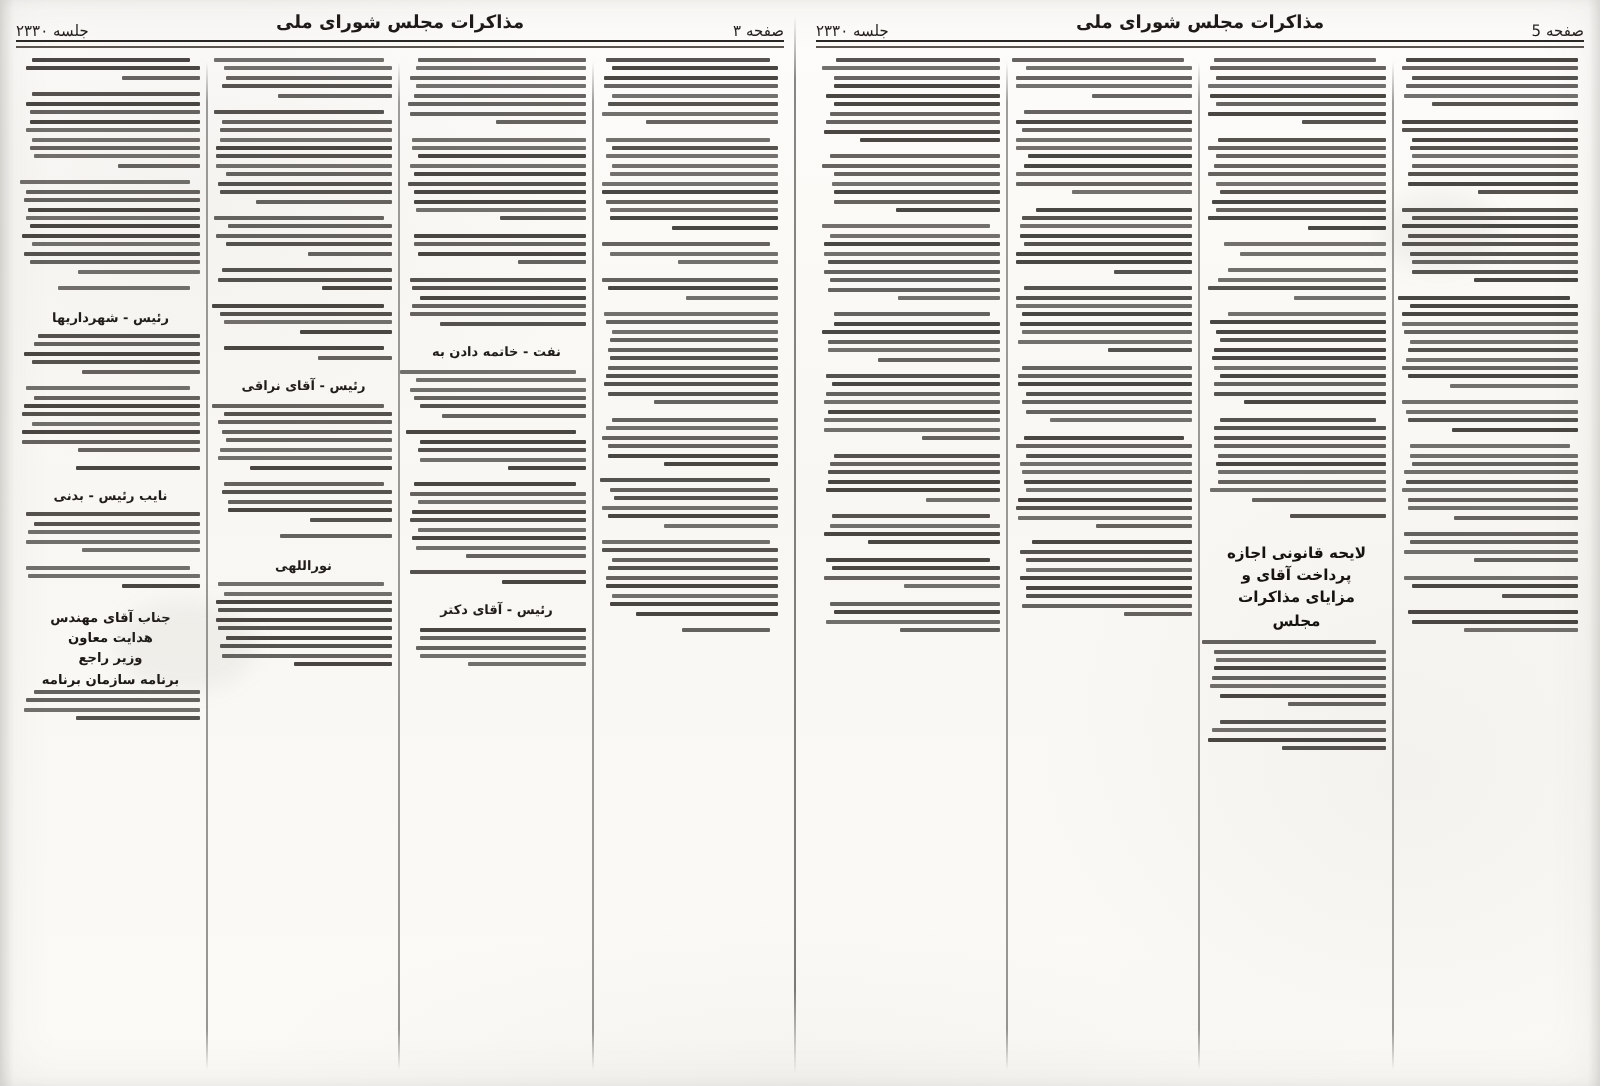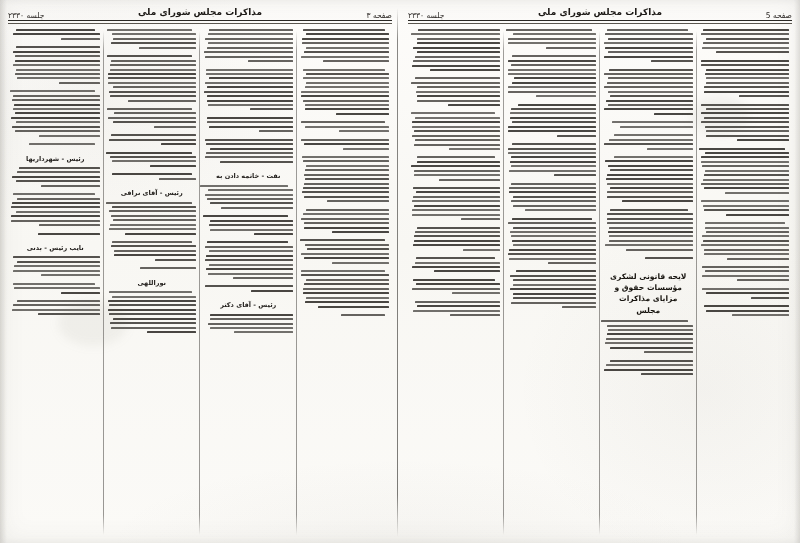--- a/index.html
+++ b/index.html
@@ -313,22 +313,22 @@
             <div class="ln v3 i2" style="width: 95.8%; margin-right: 0px;"></div>
             <div class="ln v2 i3" style="width: 94.6%; margin-right: 0px;"></div>
             <div class="ln v3 i1" style="width: 94.1%; margin-right: 0px;"></div>
             <div class="ln v2 i3" style="width: 98.7%; margin-right: 0px;"></div>
             <div class="ln v2 i1" style="width: 75.6%; margin-right: 0px;"></div>
           </div>
           <div class="para">
             <div class="ln" style="width: 54%; margin-right: 0px;"></div>
           </div>
           <div class="headline">
-            <span class="hl-line">لایحه قانونی لشکری</span>
-            <span class="hl-line">مؤسسات حقوق و</span>
+            <span class="hl-line">لایحه قانونی اجازه</span>
+            <span class="hl-line">پرداخت آقای و</span>
             <span class="hl-line">مزایای مذاکرات</span>
             <span class="hl-line">مجلس</span>
           </div>
           <div class="para">
             <div class="ln v2 i1" style="width: 98.8%; margin-right: 5%;"></div>
             <div class="ln  i1" style="width: 96.3%; margin-right: 0px;"></div>
             <div class="ln v2 i3" style="width: 95.1%; margin-right: 0px;"></div>
             <div class="ln v2 i2" style="width: 96.6%; margin-right: 0px;"></div>
             <div class="ln v2 i1" style="width: 97.3%; margin-right: 0px;"></div>
             <div class="ln v2 i3" style="width: 98.4%; margin-right: 0px;"></div>
@@ -801,20 +801,26 @@
             <div class="ln" style="width: 93.7%; margin-right: 0px;"></div>
             <div class="ln v3 i3" style="width: 97.1%; margin-right: 0px;"></div>
             <div class="ln v3 i3" style="width: 98%; margin-right: 0px;"></div>
             <div class="ln v3 i3" style="width: 66.5%; margin-right: 0px;"></div>
           </div>
           <div class="para">
             <div class="ln  i3" style="width: 92.3%; margin-right: 5%;"></div>
             <div class="ln v2 i3" style="width: 96.2%; margin-right: 0px;"></div>
             <div class="ln  i2" style="width: 43.3%; margin-right: 0px;"></div>
           </div>
+          <div class="signature">
+            <div>جناب آقای مهندس</div>
+            <div>هدایت معاون</div>
+            <div>وزیر راجع</div>
+            <div>برنامه سازمان برنامه</div>
+          </div>
           <div class="para">
             <div class="ln v3 i1" style="width: 93.3%; margin-right: 0px;"></div>
             <div class="ln v3 i1" style="width: 97.4%; margin-right: 0px;"></div>
             <div class="ln v3 i3" style="width: 98.4%; margin-right: 0px;"></div>
             <div class="ln v2" style="width: 69.9%; margin-right: 0px;"></div>
           </div>
         </div>
     </div>
   </div>
 

